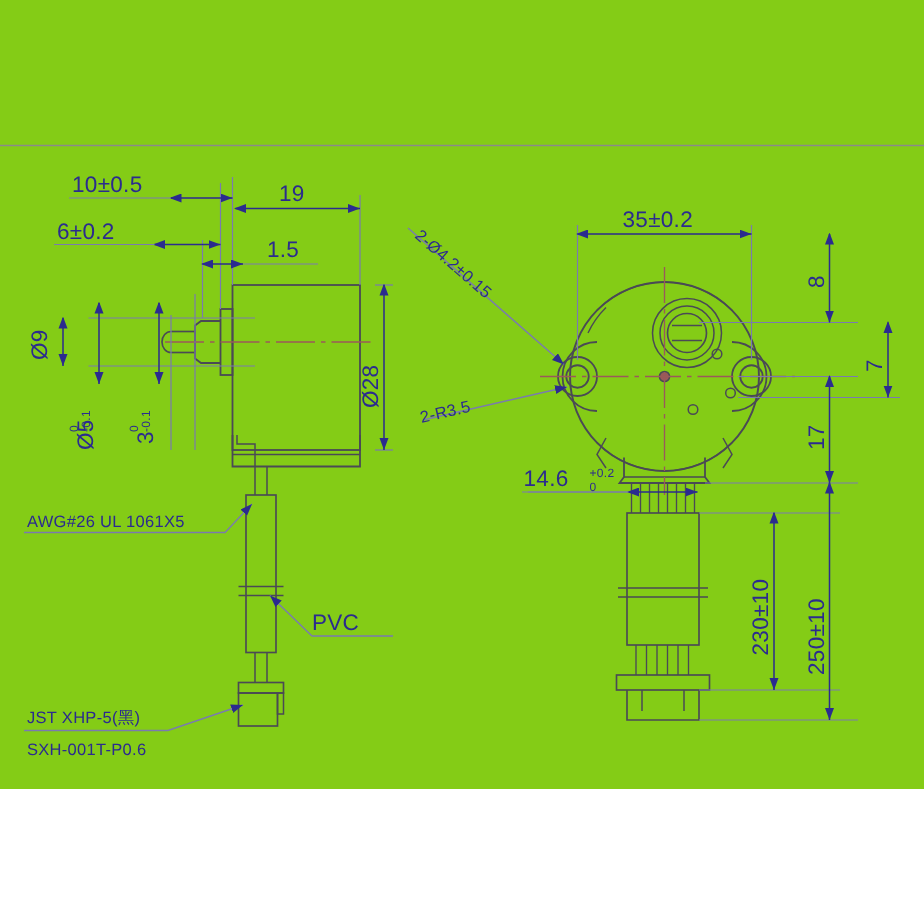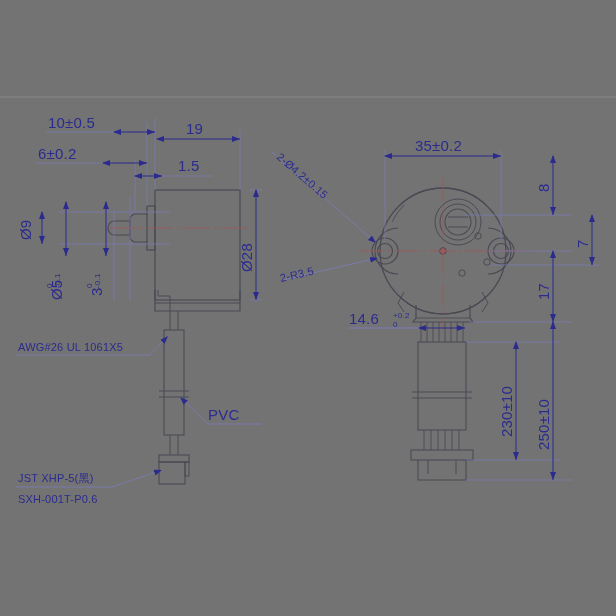--- a/index.html
+++ b/index.html
@@ -1,18 +1,18 @@
 <!DOCTYPE html>
 <html><head>
 <meta charset="utf-8">
 <style>
   html,body{margin:0;padding:0;background:#ffffff;}
   body{width:616px;height:616px;overflow:hidden;
        font-family:"Liberation Sans",sans-serif;}
-  #sheet{position:relative;width:616px;height:616px;background:#737373;}
+  #sheet{position:relative;width:616px;height:526px;background:#84cc16;}
   #sheet svg{display:block;}
   .lbl{font-family:"Liberation Sans",sans-serif;fill:#2b2b8f;font-size:15px;
        letter-spacing:.2px;}
   .lbl-sm{font-size:11px;}
   .lbl-tiny{font-size:8px;}
 </style>
 </head>
 <body>
 
 <div id="sheet">

